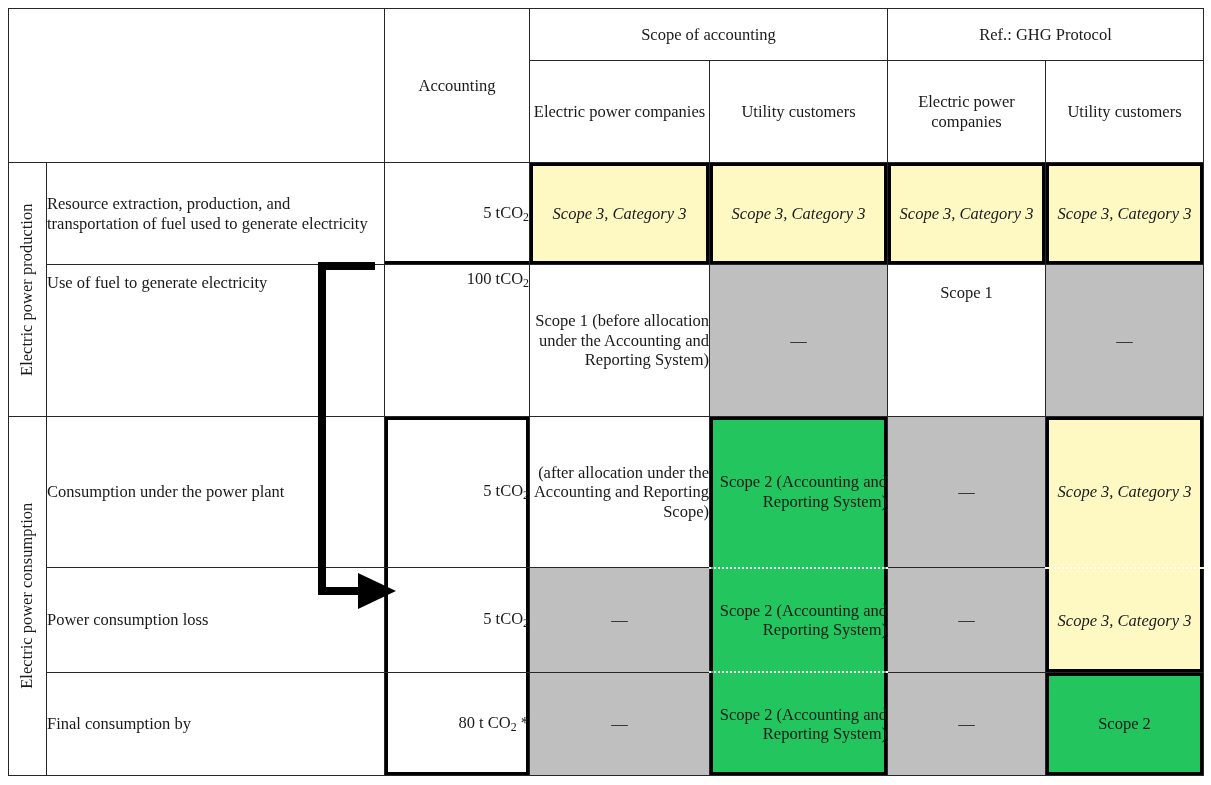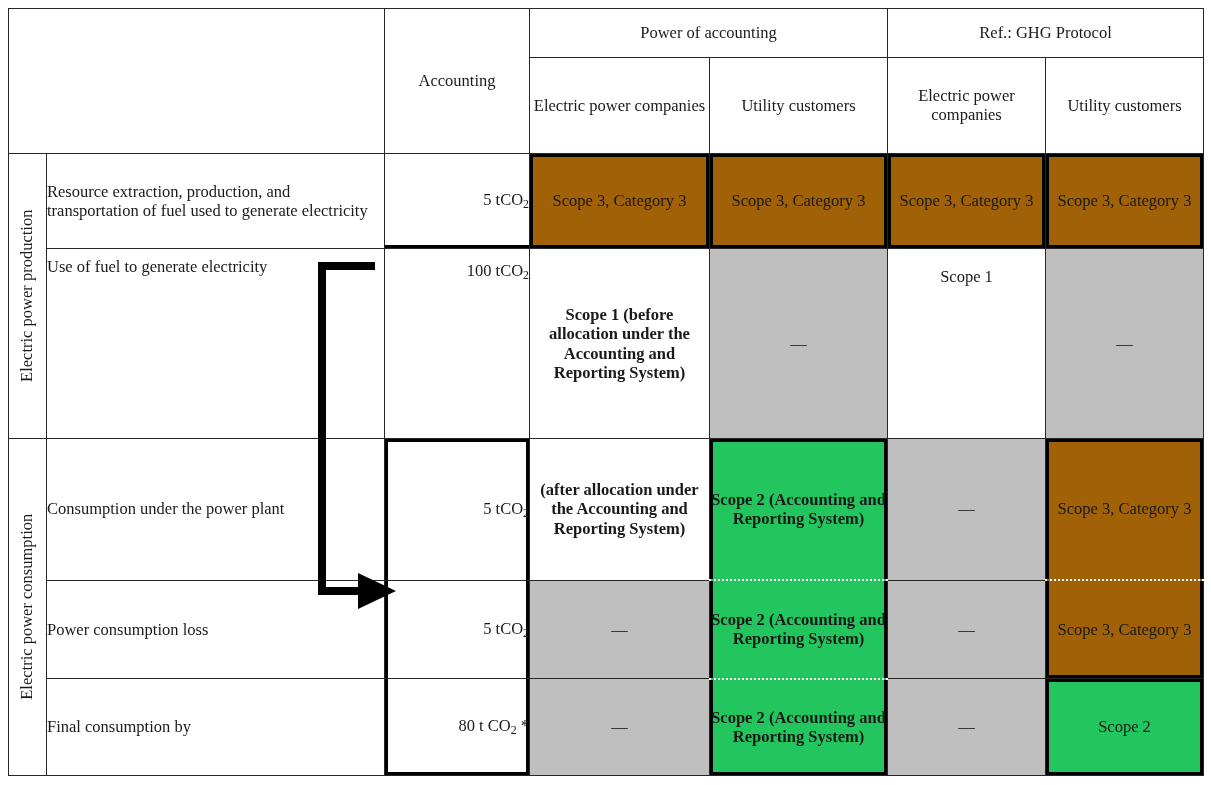--- a/index.html
+++ b/index.html
@@ -8,22 +8,22 @@
   .tbl{position:absolute;left:8px;top:8px;width:1195px;height:768px;border-collapse:collapse;table-layout:fixed;}
   .tbl td{border:1px solid #262626;vertical-align:middle;padding:0;font-size:16.5px;line-height:1.18;}
   .hdr{text-align:center;vertical-align:middle;padding:4px 3px;}
   .hdr-sub{text-align:center;vertical-align:middle;padding:4px 3px;}
   .rot{width:38px;padding:0;position:relative;}
   .rot span{display:block;white-space:nowrap;transform:rotate(-90deg);font-size:16.5px;}
   .rotwrap{position:absolute;left:0;top:0;right:0;bottom:0;display:flex;align-items:center;justify-content:center;}
   .act{padding:6px 9px;text-align:left;vertical-align:middle;margin-left:31px;}
   .emis{text-align:right;vertical-align:middle;padding:4px 3px;}
   .ctr{text-align:center;vertical-align:middle;padding:4px 6px;}
-  .lft{text-align:center;vertical-align:top;padding:8px 7px;font-weight:bold;}
-  .green{background:#a16207;}
+  .lft{text-align:right;vertical-align:top;padding:8px 7px;}
+  .green{background:#fef9c3;font-style:italic;}
   .orange{background:#22c55e;}
   .gray{background:#bfbfbf;}
   sub{font-size:0.72em;vertical-align:-0.28em;}
   
   .hv{box-shadow:inset 0 0 0 3px #000;}
   .hv-b{box-shadow:inset 0 -3px 0 0 #000;}
   .hv-lr{box-shadow:inset 3px 0 0 0 #000, inset -3px 0 0 0 #000;}
   .hv-lrt{box-shadow:inset 3px 0 0 0 #000, inset -3px 0 0 0 #000, inset 0 3px 0 0 #000;}
   .hv-lrb{box-shadow:inset 3px 0 0 0 #000, inset -3px 0 0 0 #000, inset 0 -3px 0 0 #000;}
   .dot-b{border-bottom:2px dotted #ffffff !important;}
@@ -44,21 +44,21 @@
       <col style="width:180px">
       <col style="width:178px">
       <col style="width:158px">
       <col style="width:158px">
     </colgroup>
     <tbody>
 
       <tr>
         <td class="hdr" rowspan="2" colspan="2"></td>
         <td class="hdr" rowspan="2">Accounting</td>
-        <td class="hdr" colspan="2">Power of accounting</td>
+        <td class="hdr" colspan="2">Scope of accounting</td>
         <td class="hdr" colspan="2">Ref.: GHG Protocol</td>
       </tr>
 
       <tr>
         <td class="hdr-sub">Electric power companies</td>
         <td class="hdr-sub">Utility customers</td>
         <td class="hdr-sub">Electric power companies</td>
         <td class="hdr-sub">Utility customers</td>
       </tr>
 
@@ -71,36 +71,36 @@
         <td class="act"><span>Resource extraction, production, and transportation of fuel used to generate electricity</span></td>
         <td class="emis hv-b"><span>5 tCO</span><sub>2</sub></td>
         <td class="ctr green hv">Scope 3, Category 3</td>
         <td class="ctr green hv">Scope 3, Category 3</td>
         <td class="ctr green hv">Scope 3, Category 3</td>
         <td class="ctr green hv">Scope 3, Category 3</td>
       </tr>
 
       <tr>
         <td class="act" style="vertical-align:top;padding-top:8px"><span>Use of fuel to generate electricity</span></td>
-        <td class="emis" style="vertical-align:top;padding-top:12px"><span>100 tCO</span><sub>2</sub></td>
+        <td class="emis" style="vertical-align:top;padding-top:4px"><span>100 tCO</span><sub>2</sub></td>
         <td class="lft">Scope 1 (before allocation under the Accounting and Reporting System)</td>
         <td class="ctr gray">—</td>
         <td class="ctr" style="vertical-align:top;padding-top:18px">Scope 1</td>
         <td class="ctr gray">—</td>
       </tr>
 
       <tr>
         <td class="rot" rowspan="3">
           <div class="rotwrap">
               <span>Electric power consumption</span>
             </div>
         </td>
         <td class="act"><span>Consumption under the power plant</span></td>
         <td class="emis hv-lrt"><span>5 tCO</span><sub>2</sub></td>
-        <td class="lft">(after allocation under the Accounting and Reporting System)</td>
+        <td class="lft">(after allocation under the Accounting and Reporting Scope)</td>
         <td class="lft orange hv-lrt dot-b">Scope 2 (Accounting and Reporting System)</td>
         <td class="ctr gray">—</td>
         <td class="ctr green hv-lrt dot-b">Scope 3, Category 3</td>
       </tr>
 
       <tr>
         <td class="act"><span>Power consumption loss</span></td>
         <td class="emis hv-lr"><span>5 tCO</span><sub>2</sub></td>
         <td class="ctr gray">—</td>
         <td class="lft orange hv-lr dot-b dot-t">Scope 2 (Accounting and Reporting System)</td>

